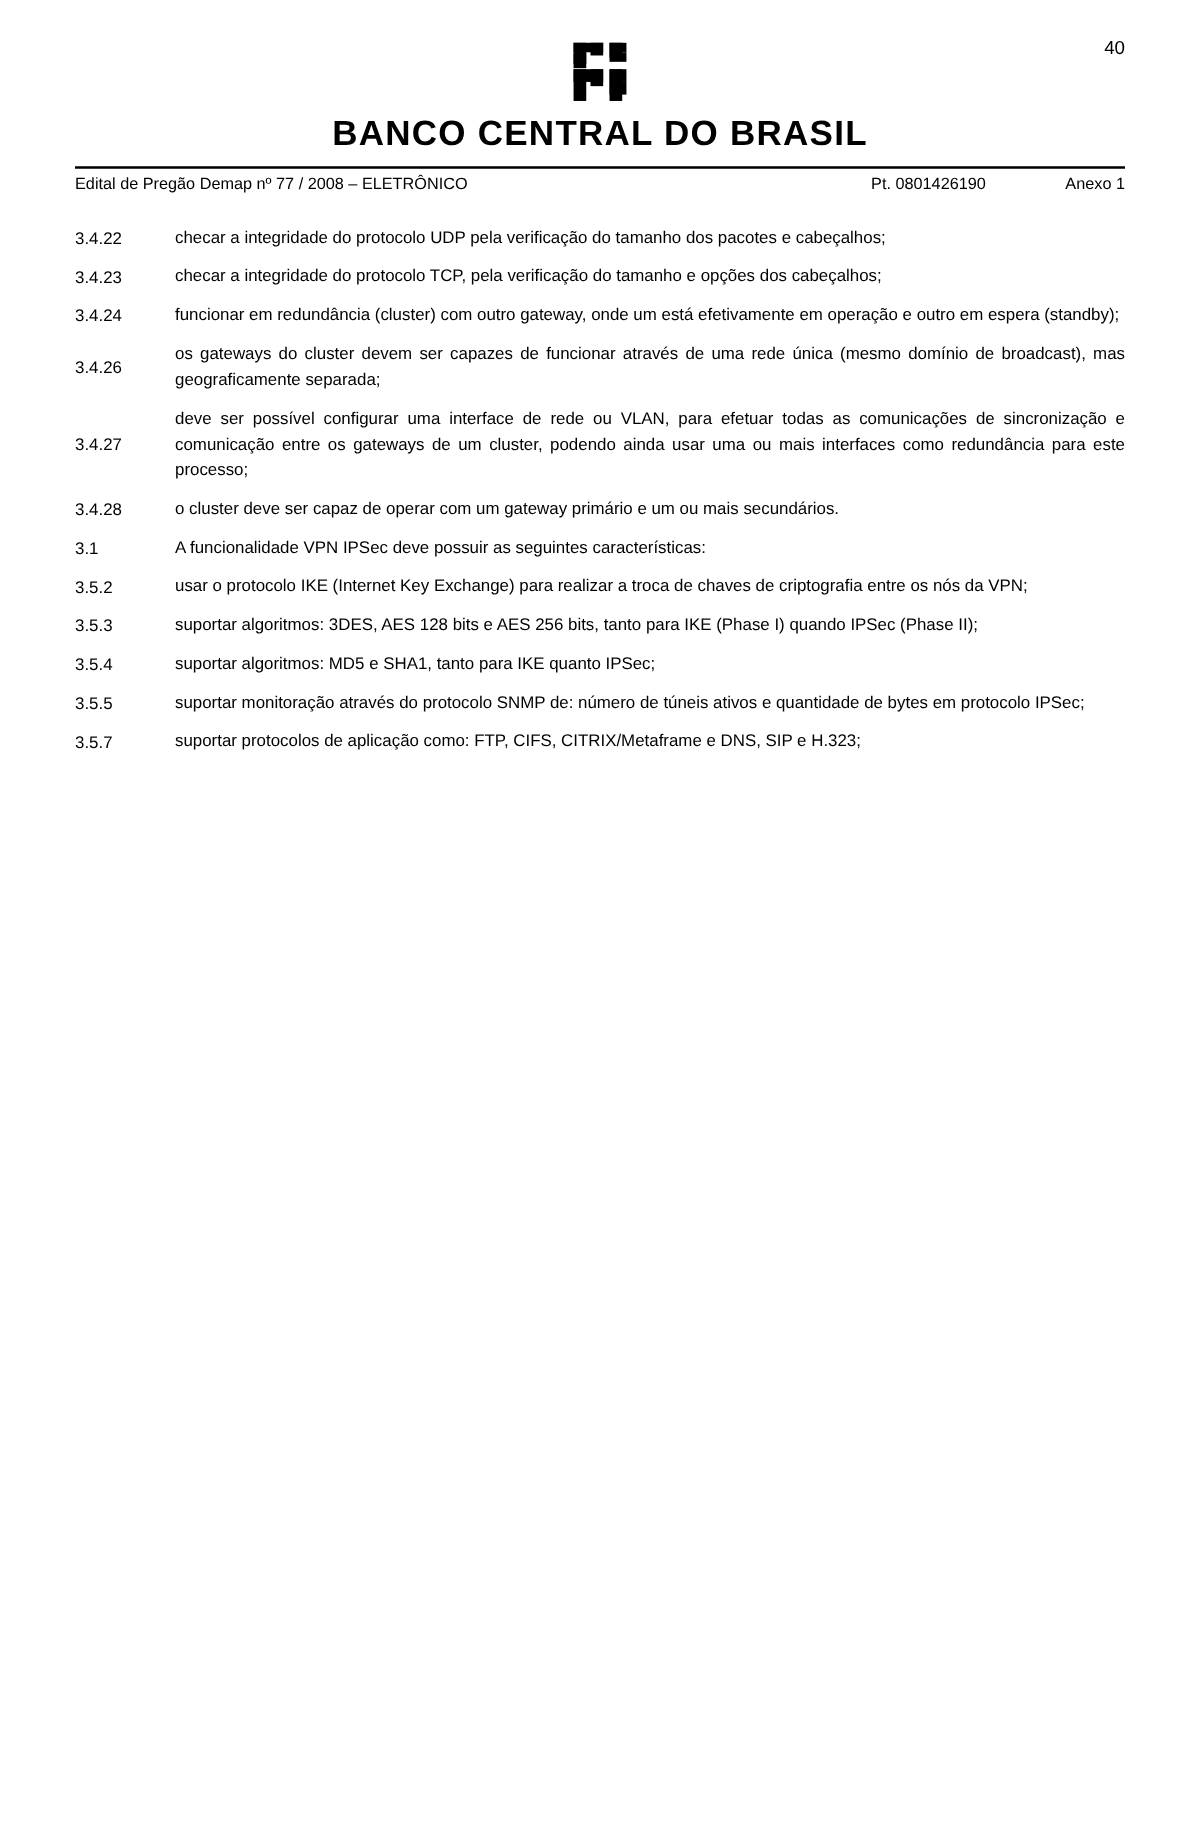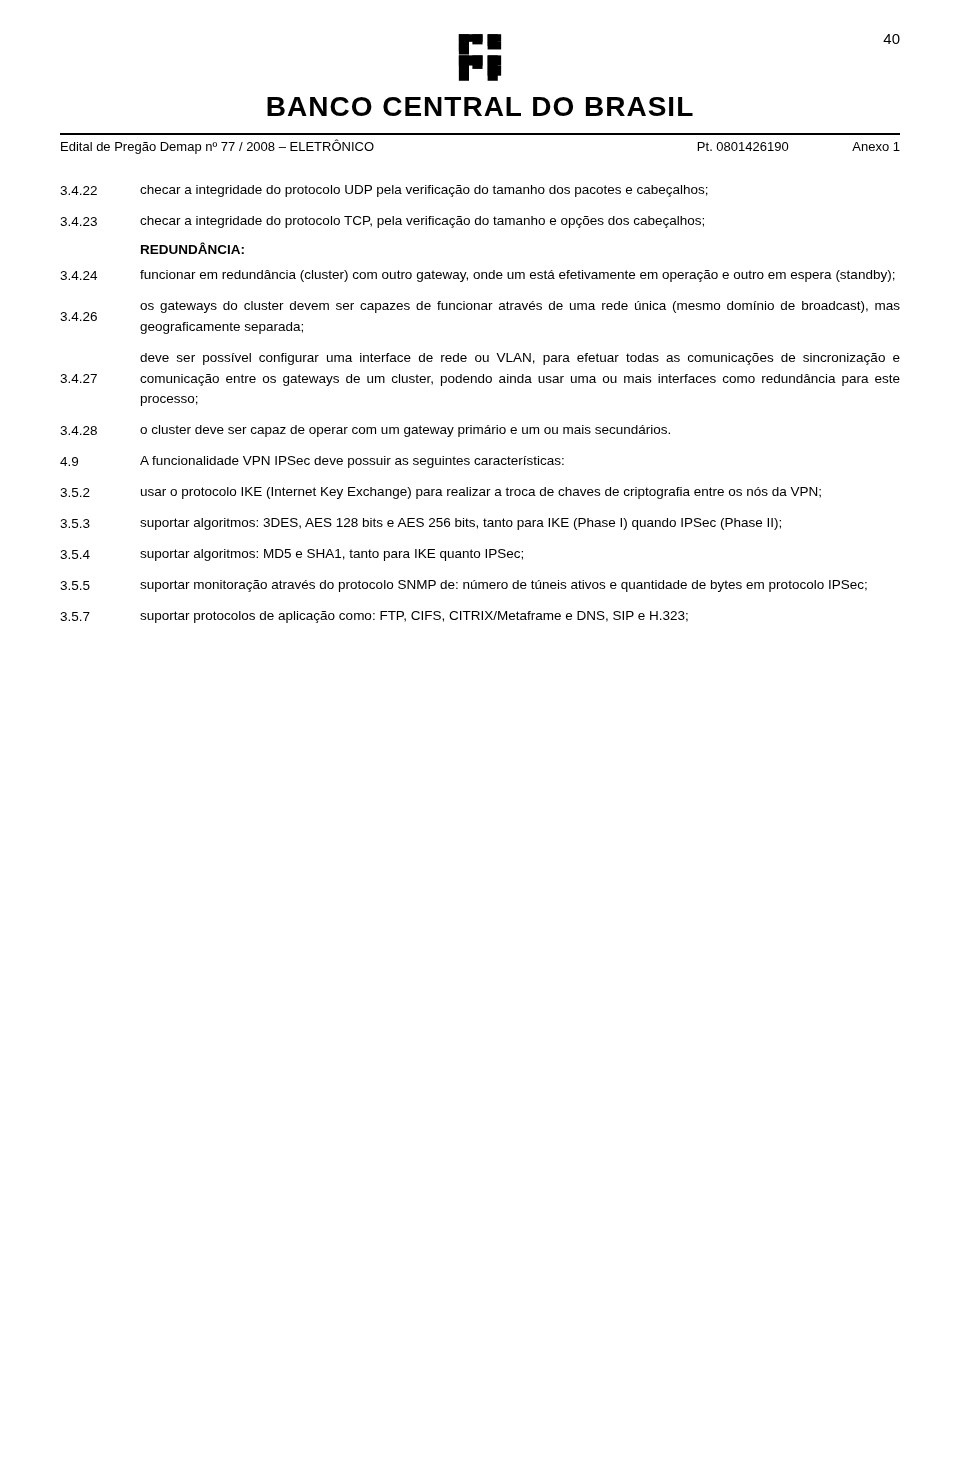--- a/index.html
+++ b/index.html
@@ -138,21 +138,20 @@
     <div class="section-row">
       <div class="section-num">3.4.22</div>
       <div class="section-text">checar a integridade do protocolo UDP pela verificação do tamanho dos pacotes e cabeçalhos;</div>
     </div>
 
     <div class="section-row">
       <div class="section-num">3.4.23</div>
       <div class="section-text">checar a integridade do protocolo TCP, pela verificação do tamanho e opções dos cabeçalhos;</div>
     </div>
 
-    <div class="standalone-label">REDUNDÂNCIA:</div>
 
     <div class="section-row">
       <div class="section-num">3.4.24</div>
       <div class="section-text">funcionar em redundância (cluster) com outro gateway, onde um está efetivamente em operação e outro em espera (standby);</div>
     </div>
 
 
     <div class="section-row">
       <div class="section-num">3.4.26</div>
       <div class="section-text">os gateways do cluster devem ser capazes de funcionar através de uma rede única (mesmo domínio de broadcast), mas geograficamente separada;</div>
@@ -163,21 +162,21 @@
       <div class="section-text">deve ser possível configurar uma interface de rede ou VLAN, para efetuar todas as comunicações de sincronização e comunicação entre os gateways de um cluster, podendo ainda usar uma ou mais interfaces como redundância para este processo;</div>
     </div>
 
     <div class="section-row">
       <div class="section-num">3.4.28</div>
       <div class="section-text">o cluster deve ser capaz de operar com um gateway primário e um ou mais secundários.</div>
     </div>
 
 
     <div class="section-row">
-      <div class="section-num">4.9</div>
+      <div class="section-num">3.1</div>
       <div class="section-text">A funcionalidade VPN IPSec deve possuir as seguintes características:</div>
     </div>
 
 
     <div class="section-row">
       <div class="section-num">3.5.2</div>
       <div class="section-text">usar o protocolo IKE (Internet Key Exchange) para realizar a troca de chaves de criptografia entre os nós da VPN;</div>
     </div>
 
     <div class="section-row">

